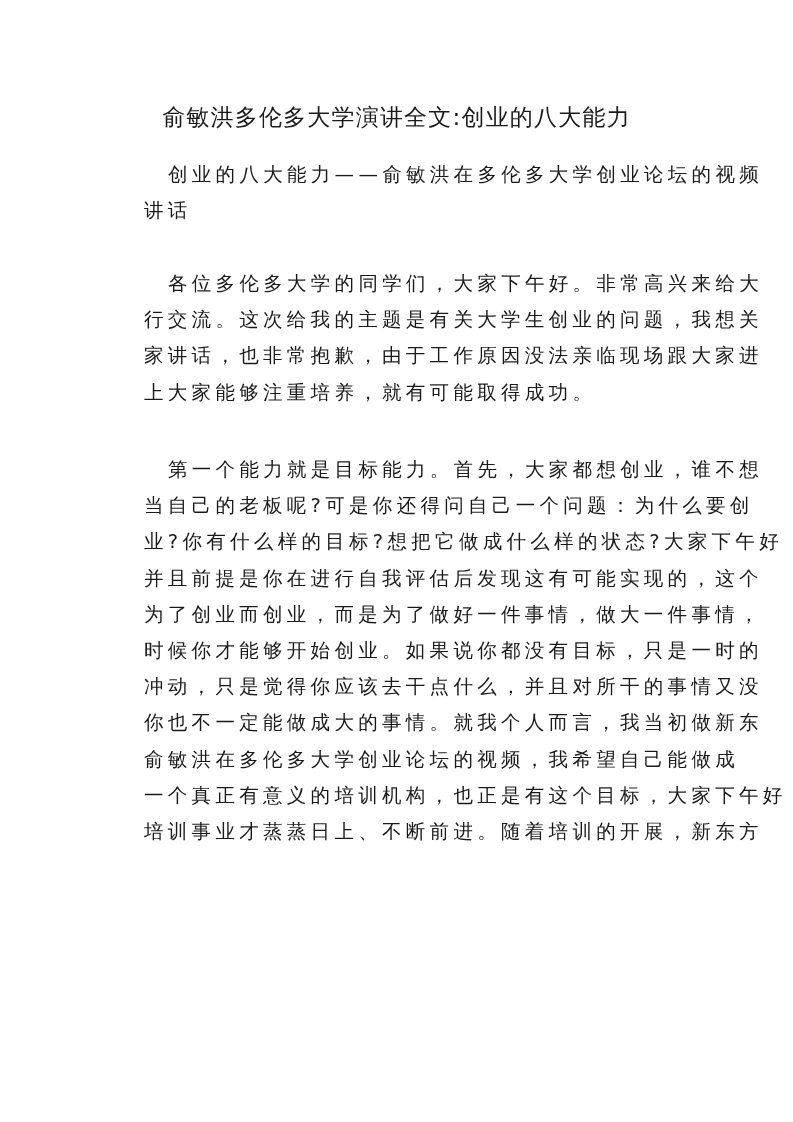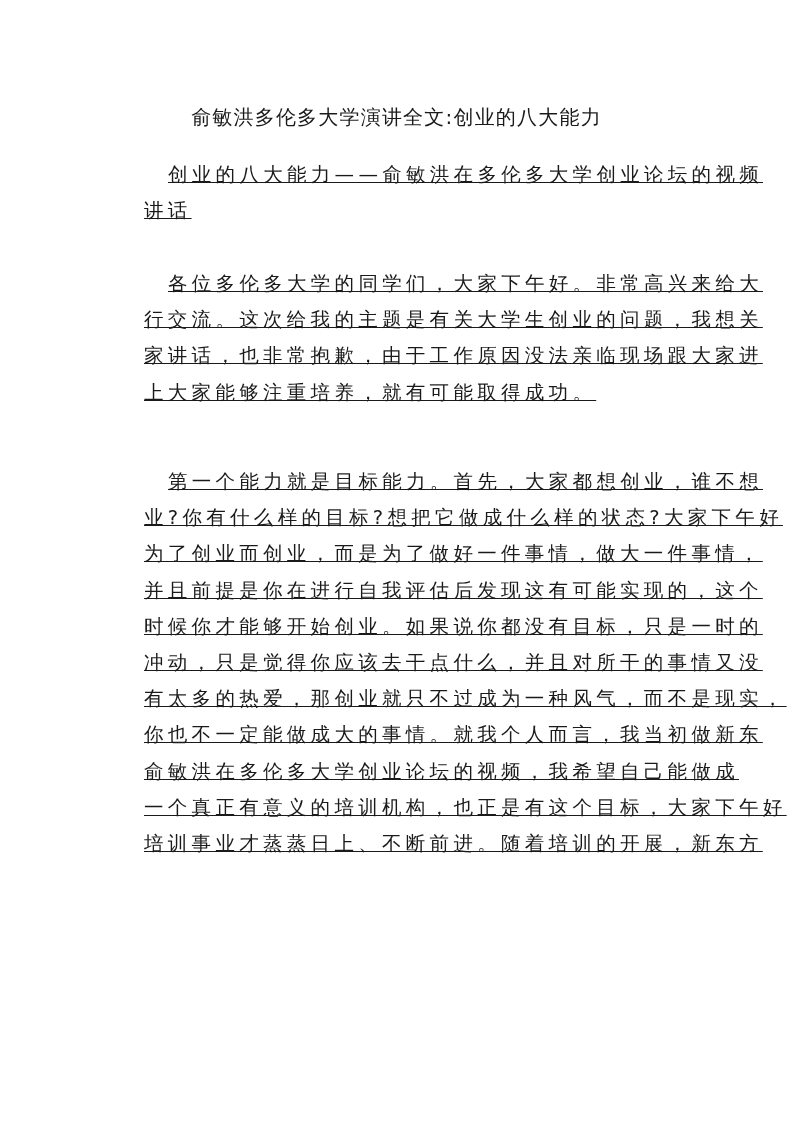--- a/index.html
+++ b/index.html
@@ -1,23 +1,23 @@
 <!DOCTYPE html>
 <html><head>
 <meta charset="utf-8">
 <style>
   html, body { margin: 0; padding: 0; background: #ffffff; }
   body { width: 793px; height: 1122px; position: relative; overflow: hidden;
          font-family: "DejaVu Sans", "Liberation Sans", sans-serif; color: #1a1a1a; }
   .page { position: absolute; left: 120px; top: 0; width: 553px; }
   .title { position: absolute; top: 104px; left: 0; width: 553px; text-align: center;
-           font-size: 20px; letter-spacing: 1.2px; line-height: 26px; white-space: nowrap; }
+           font-size: 23px; letter-spacing: 1.2px; line-height: 26px; white-space: nowrap; }
   .para { position: absolute; left: 0; width: 553px; font-size: 19.5px;
           line-height: 36.2px; letter-spacing: 4.3px; text-indent: 24px;
-          text-align: justify; word-break: break-all; text-decoration: underline; }
+          text-align: justify; word-break: break-all; }
   .line { display: block; white-space: nowrap; height: 36.2px; }
   .line.indent { padding-left: 24px; }
 </style>
 </head>
 <body>
 
 <div class="page">
   <div class="title">俞敏洪多伦多大学演讲全文:创业的八大能力</div>
 
   <div class="para" style="top:157px;">
@@ -25,26 +25,26 @@
     <span class="line">讲话</span>
   </div>
 
   <div class="para" style="top:250px;margin-top:16px;">
     <span class="line indent">各位多伦多大学的同学们，大家下午好。非常高兴来给大</span>
     <span class="line">行交流。这次给我的主题是有关大学生创业的问题，我想关</span>
     <span class="line">家讲话，也非常抱歉，由于工作原因没法亲临现场跟大家进</span>
     <span class="line">上大家能够注重培养，就有可能取得成功。</span>
   </div>
 
-  <div class="para" style="top:464px;">
+  <div class="para" style="top:452px;">
     <span class="line indent">第一个能力就是目标能力。首先，大家都想创业，谁不想</span>
+    <span class="line">当自己的老板呢?可是你还得问自己一个问题：为什么要创</span>
     <span class="line">业?你有什么样的目标?想把它做成什么样的状态?大家下午好</span>
+    <span class="line">并且前提是你在进行自我评估后发现这有可能实现的，这个</span>
     <span class="line">为了创业而创业，而是为了做好一件事情，做大一件事情，</span>
-    <span class="line">并且前提是你在进行自我评估后发现这有可能实现的，这个</span>
     <span class="line">时候你才能够开始创业。如果说你都没有目标，只是一时的</span>
     <span class="line">冲动，只是觉得你应该去干点什么，并且对所干的事情又没</span>
-    <span class="line">有太多的热爱，那创业就只不过成为一种风气，而不是现实，</span>
     <span class="line">你也不一定能做成大的事情。就我个人而言，我当初做新东</span>
     <span class="line">俞敏洪在多伦多大学创业论坛的视频，我希望自己能做成</span>
     <span class="line">一个真正有意义的培训机构，也正是有这个目标，大家下午好</span>
     <span class="line">培训事业才蒸蒸日上、不断前进。随着培训的开展，新东方</span>
   </div>
 </div>
 
 </body></html>

